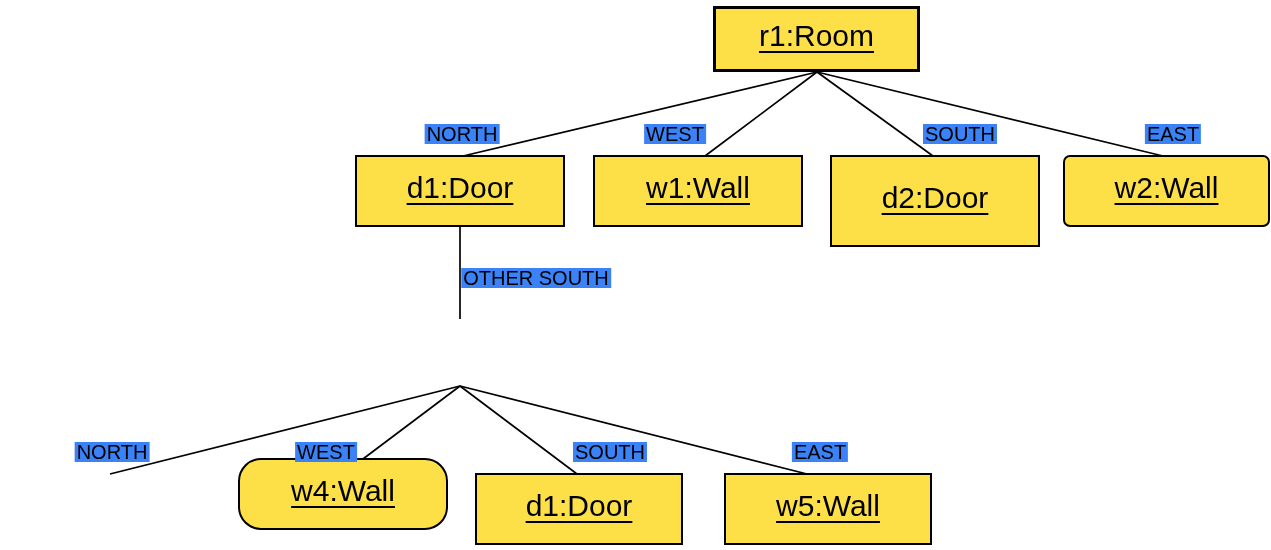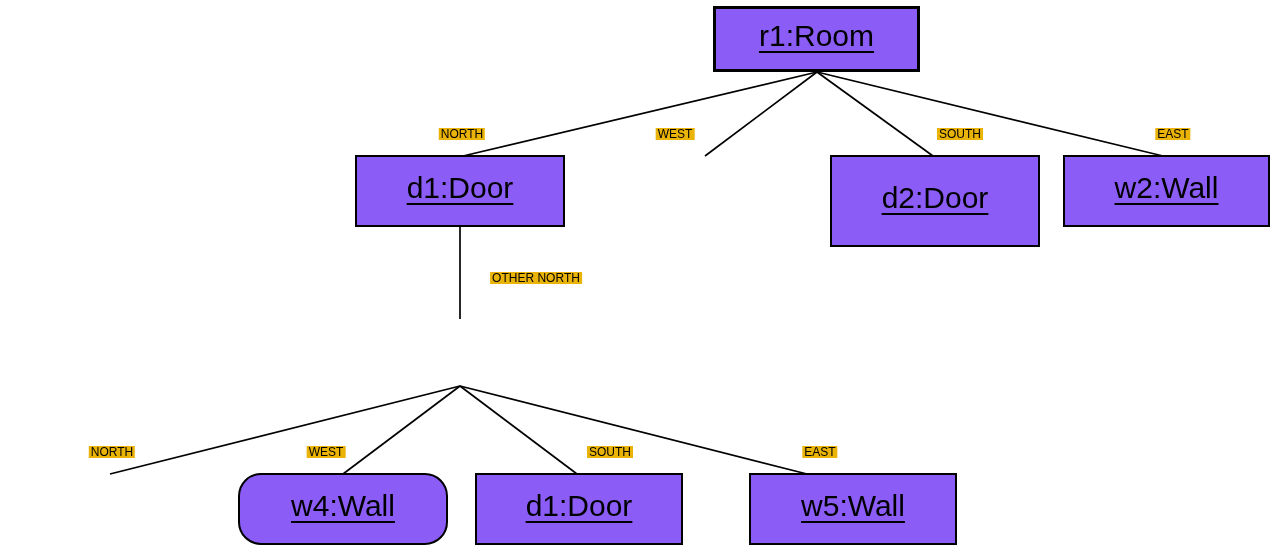--- a/index.html
+++ b/index.html
@@ -24,44 +24,44 @@
     height: 550px;
   }
   .edges-svg line {
     stroke: #000000;
     stroke-width: 1.7;
   }
   .node {
     position: absolute;
     box-sizing: border-box;
     border: 2px solid #000000;
-    background: #8b5cf6;
+    background: #fde047;
     display: flex;
     align-items: center;
     justify-content: center;
   }
   .node.root {
     border-width: 3px;
   }
   .node-label {
     font-size: 30px;
     line-height: 1;
     text-decoration: underline;
     text-decoration-thickness: 2px;
     text-underline-offset: 5px;
     white-space: nowrap;
     padding-bottom: 6px;
   }
   .edge-label {
     position: absolute;
     transform: translate(-50%, -50%);
-    font-size: 12px;
+    font-size: 20px;
     line-height: 1;
     white-space: nowrap;
-    background: #eab308;
+    background: #3b82f6;
     padding: 0 2px;
   }
 </style>
 </head>
 <body>
 
 <div class="canvas">
 
   <svg class="edges-svg" viewBox="0 0 1271 550" xmlns="http://www.w3.org/2000/svg">
     <line x1="817" y1="72" x2="463" y2="156"></line>
@@ -75,41 +75,44 @@
     <line x1="460" y1="386" x2="807" y2="474"></line>
   </svg>
 
   <div class="node root" style="left:713px; top:6px; width:207px; height:66px;">
     <span class="node-label">r1:Room</span>
   </div>
 
   <div class="node" style="left:355px; top:155px; width:210px; height:72px;">
     <span class="node-label">d1:Door</span>
   </div>
+  <div class="node" style="left:593px; top:155px; width:210px; height:72px;">
+    <span class="node-label">w1:Wall</span>
+  </div>
   <div class="node" style="left:830px; top:155px; width:210px; height:92px;">
     <span class="node-label">d2:Door</span>
   </div>
-  <div class="node" style="left:1063px; top:155px; width:207px; height:72px;">
+  <div class="node" style="left:1063px; top:155px; width:207px; height:72px;border-radius:7px;">
     <span class="node-label">w2:Wall</span>
   </div>
 
 
-  <div class="node" style="left:238px; top:473px; width:210px; height:72px;border-radius:23px;">
+  <div class="node" style="left:238px; top:458px; width:210px; height:72px;border-radius:23px;">
     <span class="node-label">w4:Wall</span>
   </div>
   <div class="node" style="left:475px; top:473px; width:208px; height:72px;">
     <span class="node-label">d1:Door</span>
   </div>
-  <div class="node" style="left:749px; top:473px; width:208px; height:72px;text-align:center;">
+  <div class="node" style="left:724px; top:473px; width:208px; height:72px;text-align:center;">
     <span class="node-label">w5:Wall</span>
   </div>
 
   <span class="edge-label" style="left:462px; top:134px;">NORTH</span>
   <span class="edge-label" style="left:675px; top:134px;">WEST</span>
   <span class="edge-label" style="left:960px; top:134px;">SOUTH</span>
   <span class="edge-label" style="left:1173px; top:134px;">EAST</span>
-  <span class="edge-label" style="left:536px; top:278px;">OTHER NORTH</span>
+  <span class="edge-label" style="left:536px; top:278px;">OTHER SOUTH</span>
   <span class="edge-label" style="left:112px; top:452px;">NORTH</span>
   <span class="edge-label" style="left:326px; top:452px;">WEST</span>
   <span class="edge-label" style="left:610px; top:452px;">SOUTH</span>
   <span class="edge-label" style="left:820px; top:452px;">EAST</span>
 
 </div>
 
 </body></html>

